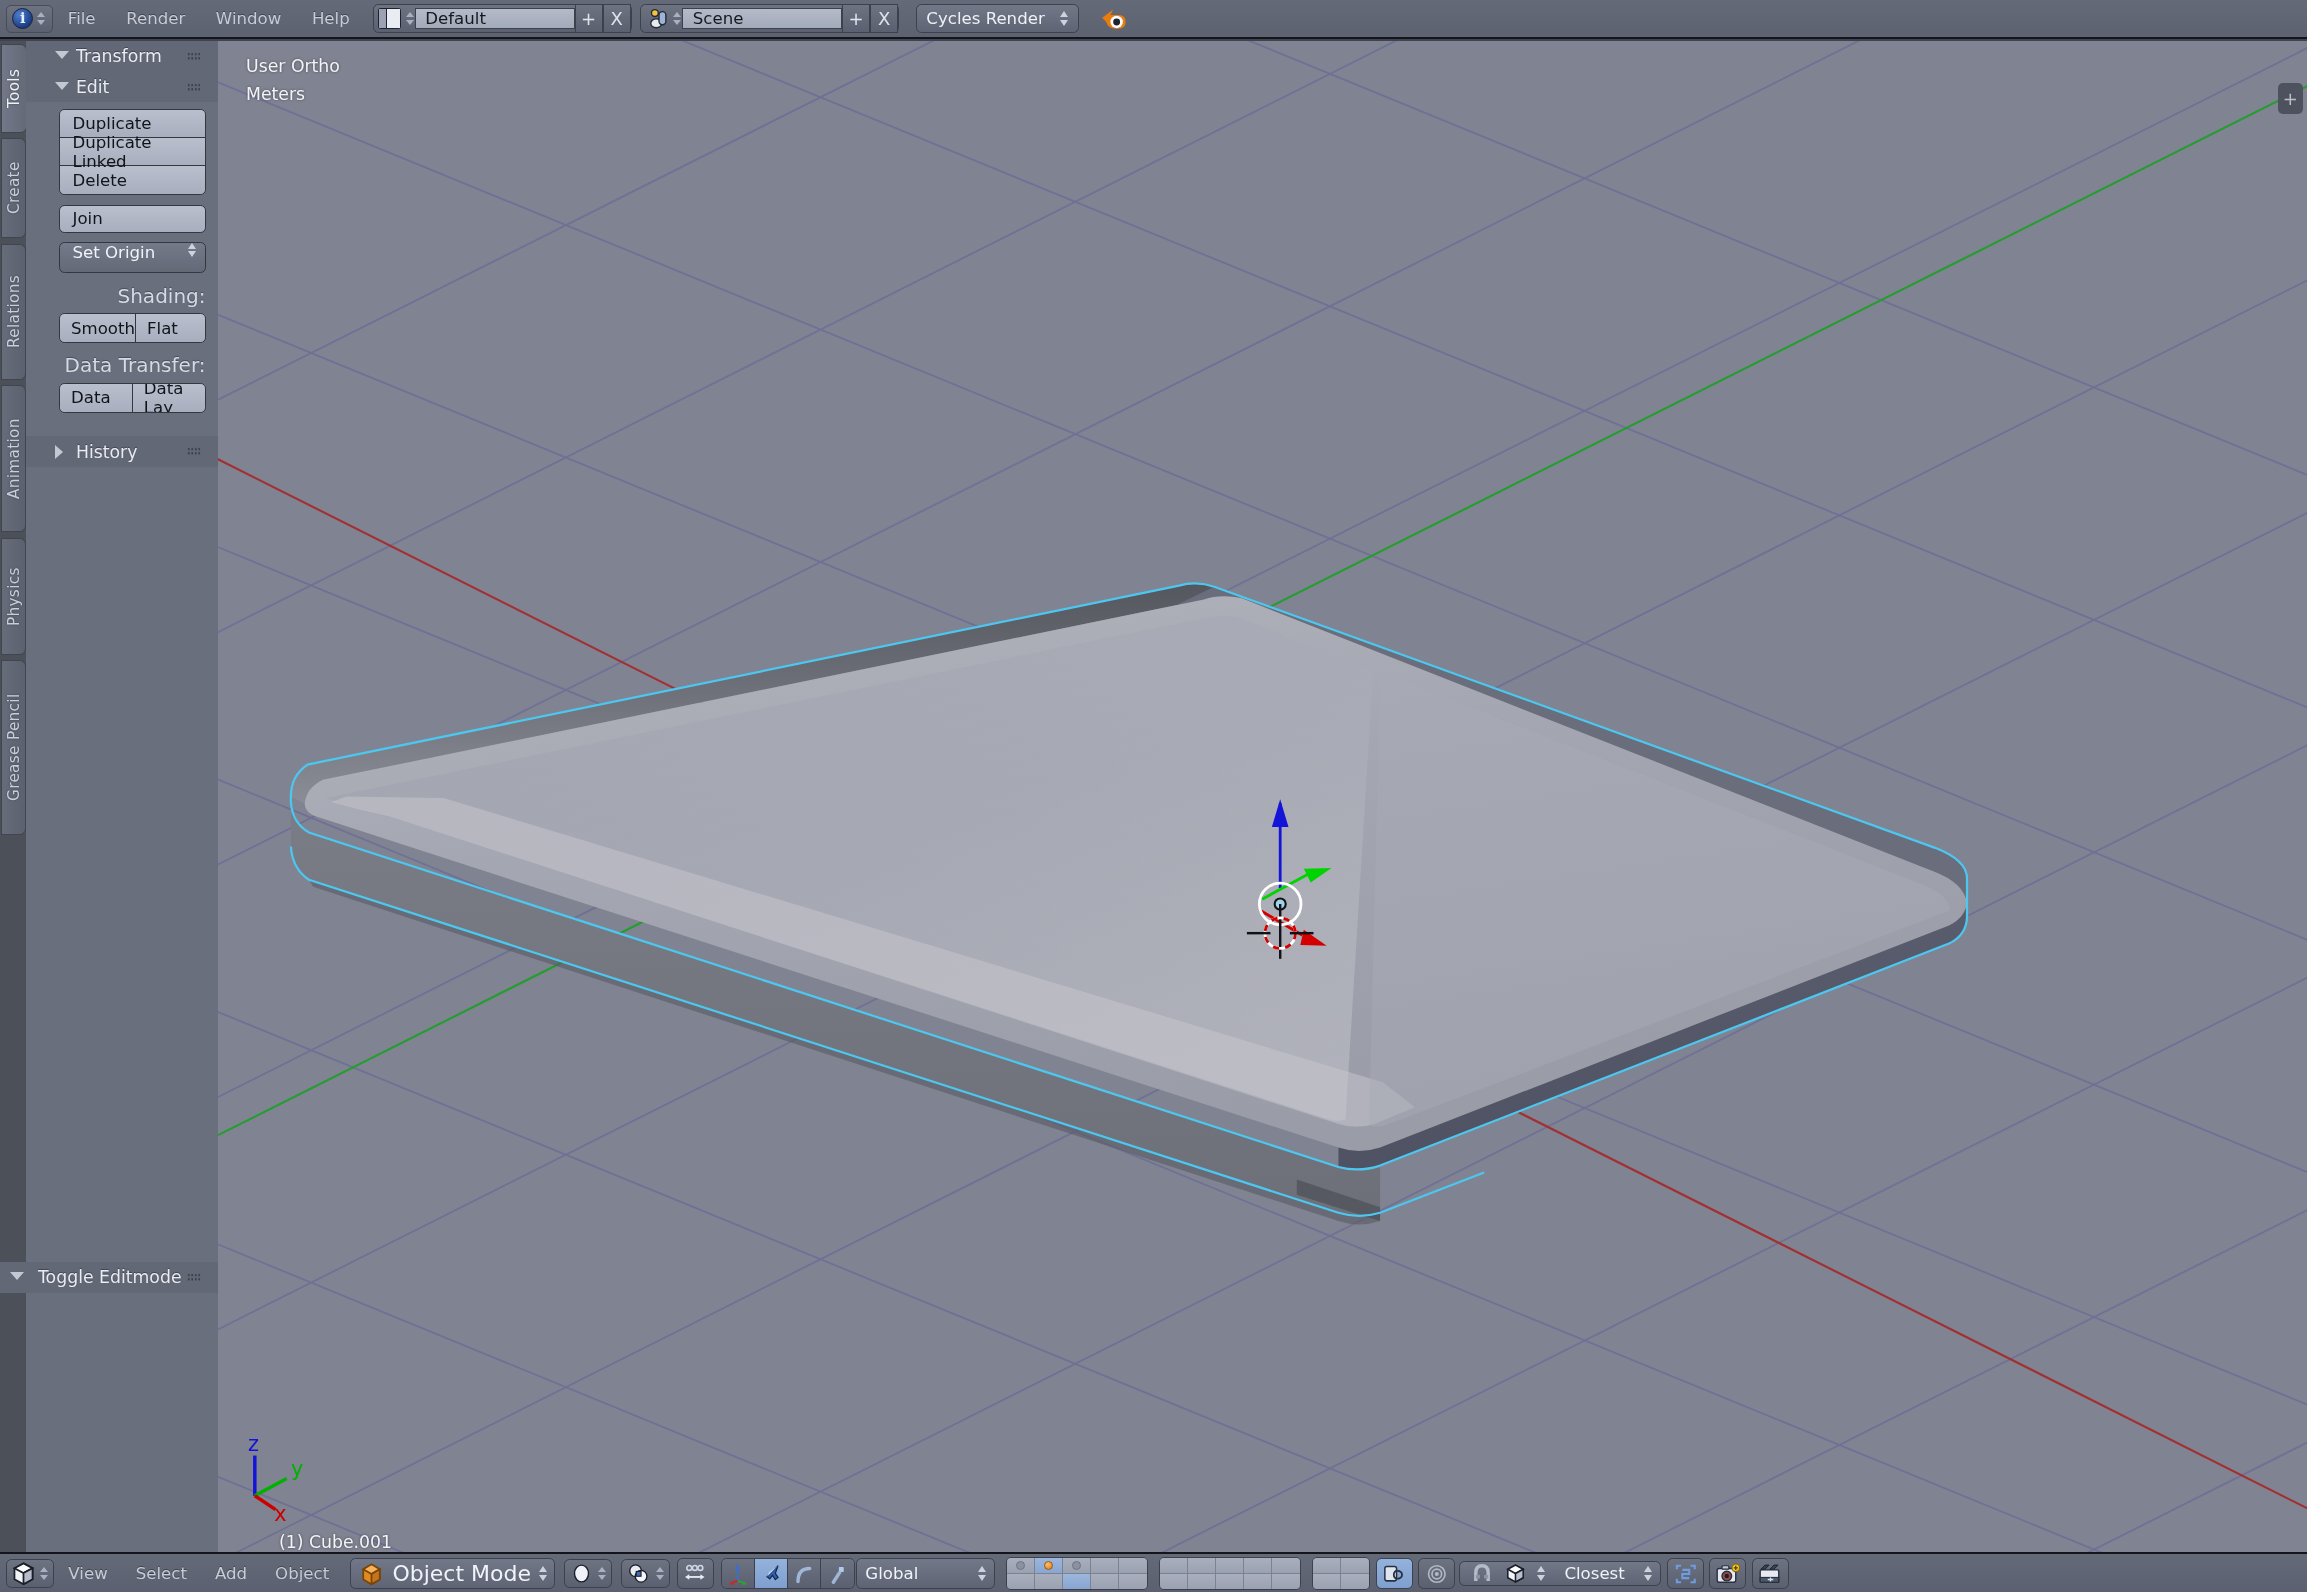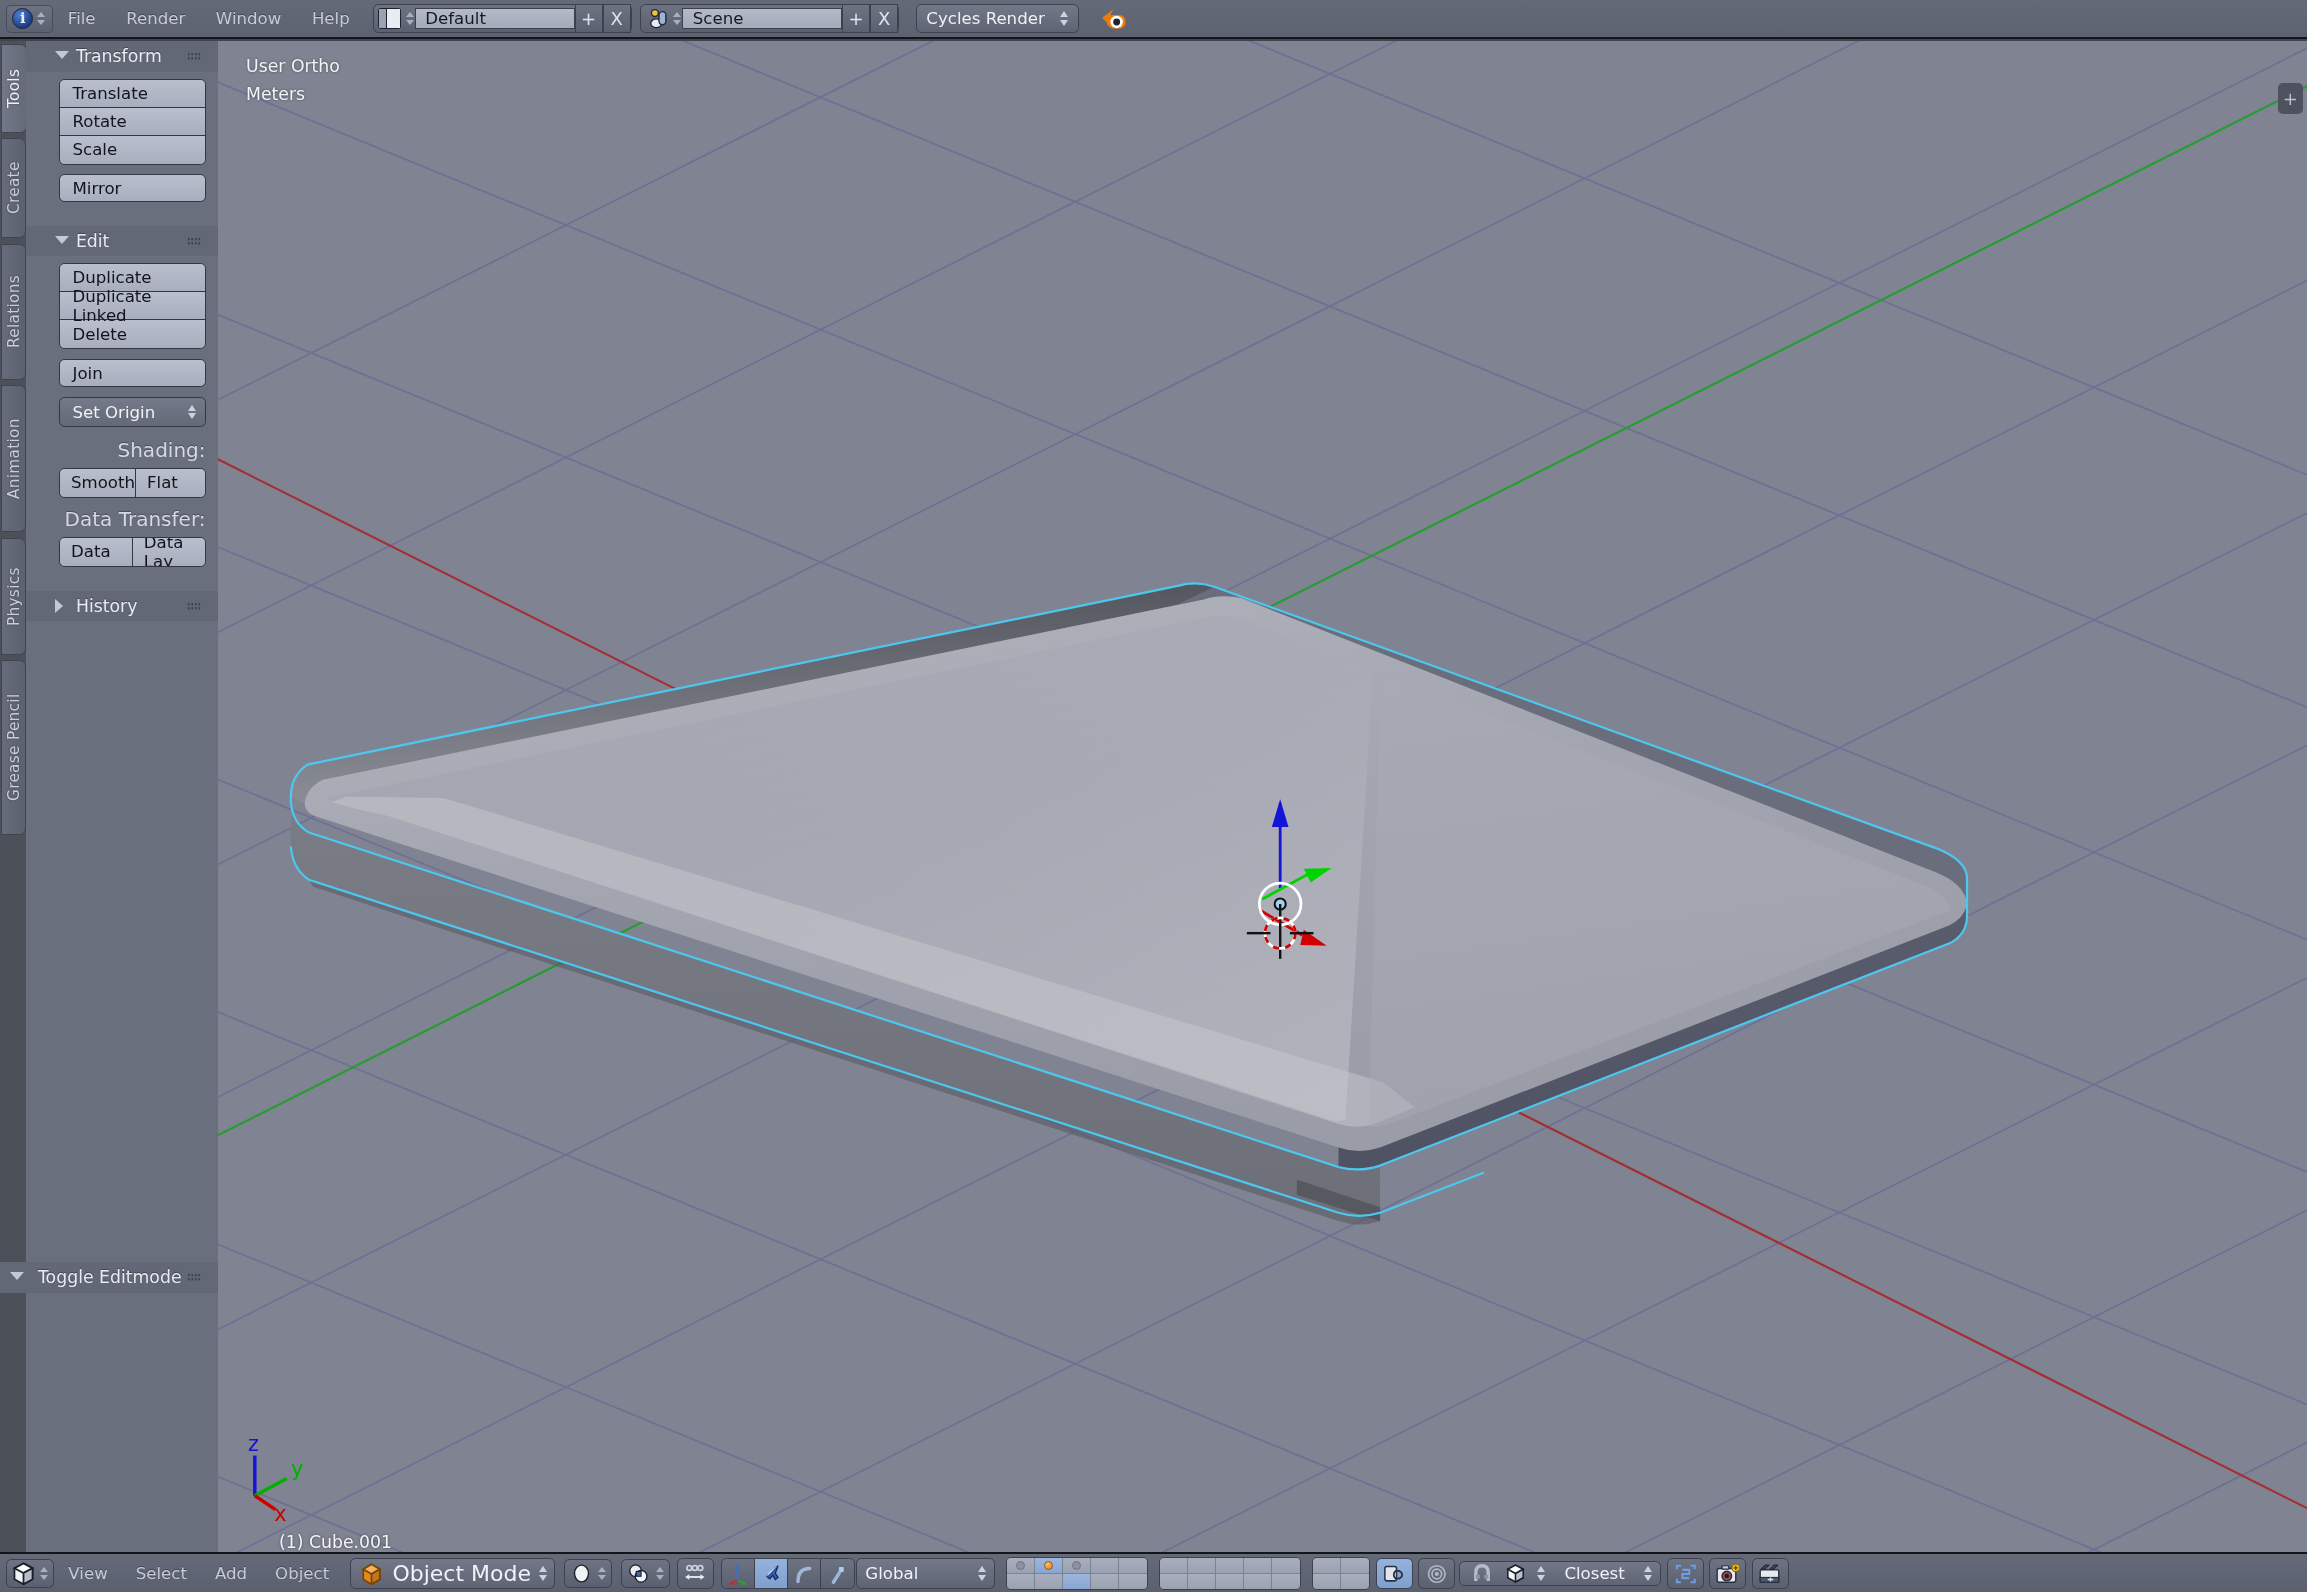--- a/index.html
+++ b/index.html
@@ -159,21 +159,21 @@
     border-bottom:0.7px solid #33373f;
   }
   .tool-btn:last-child{ border-bottom:none; }
   .tool-single{
     height:28px; display:flex;align-items:center;padding-left:12.5px;
     background:linear-gradient(#b9bfcd,#a8aebd);
     color:#11141a; font-size:16.6px;
     border:0.7px solid #33373f; border-radius:5.5px; margin-bottom:9.7px;
   }
   .tool-dropdown{
-    height:30.5px; display:flex;align-items:center;justify-content:space-between;
+    height:30.5px; display:flex;justify-content:space-between;
     padding:0 8.3px 0 12.5px;
     background:linear-gradient(#757a8a,#646978);
     color:#f0f3f8; font-size:16.6px;
     border:0.7px solid #33373f; border-radius:5.5px; margin-bottom:11px;
   }
   .sub-label{ color:#d5dae4; font-size:20px; margin:5.5px 0 5.5px 0; text-shadow:0 -0.7px 0.7px rgba(0,0,0,.3);text-align:right;}
   .dual{ display:flex; border:0.7px solid #33373f; border-radius:5.5px; overflow:hidden; margin-bottom:9.7px;}
   .dual > div{
     flex:1; height:28px; display:flex;align-items:center;padding-left:11px;
     background:linear-gradient(#b9bfcd,#a8aebd);
@@ -363,28 +363,20 @@
     <div class="vtab" style="top:497px;height:117px;">Physics</div>
     <div class="vtab" style="top:619px;height:175px;">Grease Pencil</div>
   </div>
 
   <div class="toolshelf">
 
     <div class="panel-head">
       <span class="tri"></span>
       <span class="lbl">Transform</span>
       <span class="grip"></span>
-    </div>
-    <div class="panel-body">
-      <div class="btn-group">
-        <div class="tool-btn">Translate</div>
-        <div class="tool-btn">Rotate</div>
-        <div class="tool-btn">Scale</div>
-      </div>
-      <div class="tool-single">Mirror</div>
     </div>
 
     <div class="panel-head">
       <span class="tri"></span>
       <span class="lbl">Edit</span>
       <span class="grip"></span>
     </div>
     <div class="panel-body">
       <div class="btn-group">
         <div class="tool-btn">Duplicate</div>

